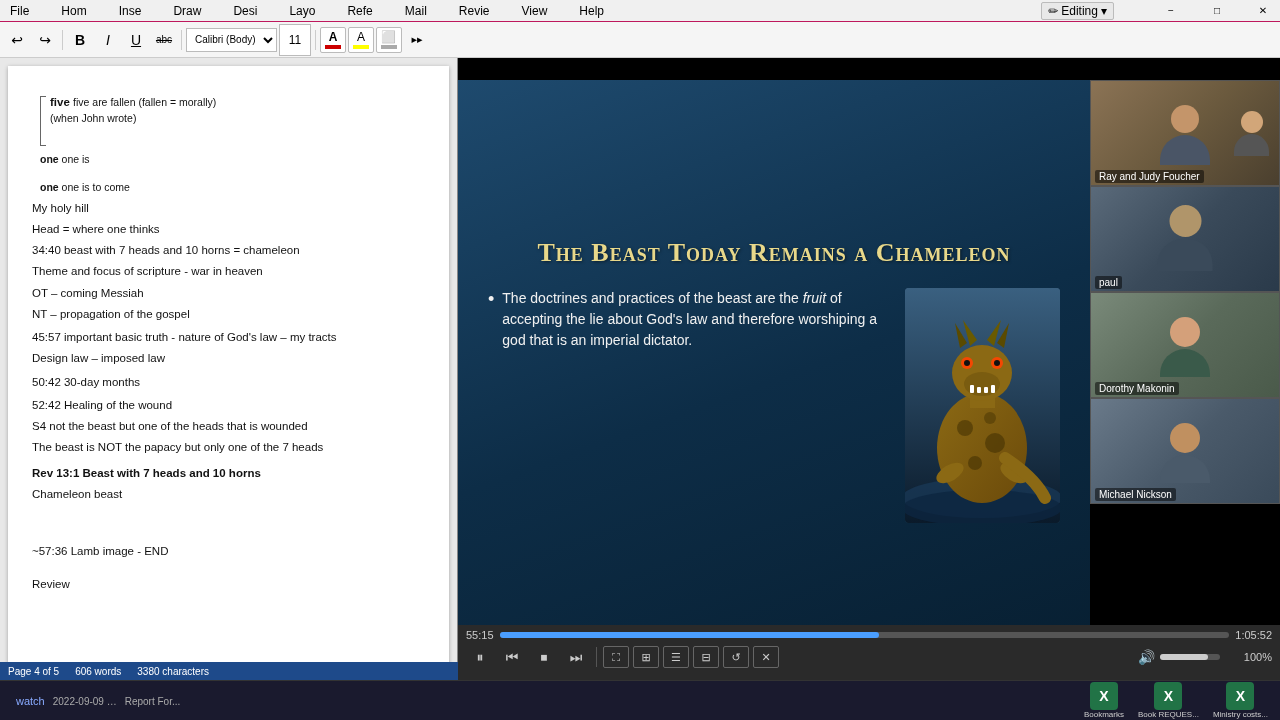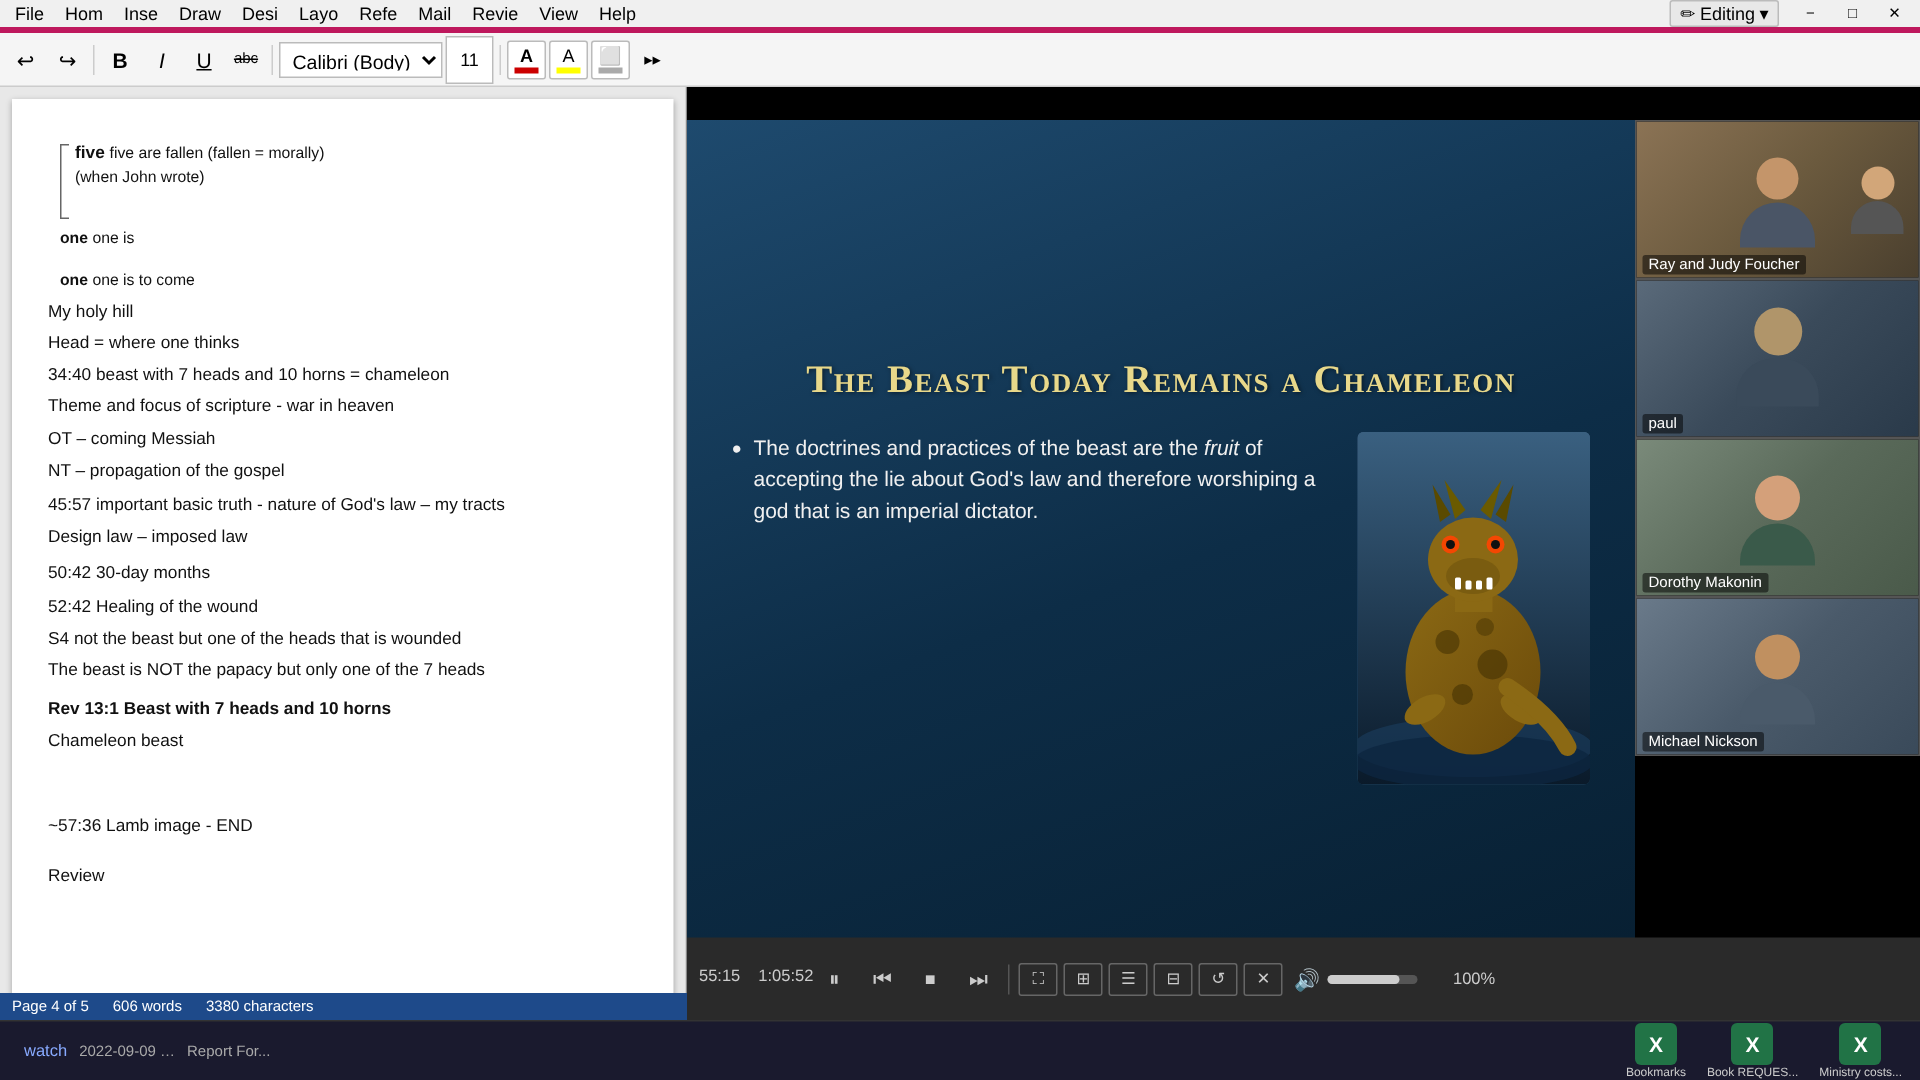--- a/index.html
+++ b/index.html
@@ -2,22 +2,22 @@
 <html><head>
   <meta charset="utf-8">
   <style>
     * { margin: 0; padding: 0; box-sizing: border-box; }
     body { width: 1280px; height: 720px; overflow: hidden; font-family: 'Segoe UI', Arial, sans-serif; background: #000; display: flex; flex-direction: column; }
 
     
     #menu-bar {
       width: 100%; height: 22px; background: #f0f0f0;
       display: flex; align-items: center; padding: 0 4px;
-      border-bottom: 4px solid #be185d; flex-shrink: 0;
-      font-size: 12px; gap: 2px;
+      border-bottom: 1px solid #be185d; flex-shrink: 0;
+      font-size: 12px; gap: 20px;
     }
     .menu-item {
       padding: 2px 6px; cursor: pointer; border-radius: 2px;
       white-space: nowrap;
     }
     .menu-editing {
       display: flex; align-items: center; gap: 3px;
       margin-left: auto; background: #e8e8e8; padding: 1px 6px;
       border: 1px solid #bbb; border-radius: 2px; cursor: pointer;
     }
@@ -29,21 +29,21 @@
       padding: 0 4px; gap: 2px; flex-shrink: 0;
     }
     .toolbar-btn {
       width: 26px; height: 26px; border: 1px solid transparent;
       background: transparent; cursor: pointer; border-radius: 2px;
       display: flex; align-items: center; justify-content: center;
       font-size: 14px;
     }
     .toolbar-separator { width: 1px; height: 20px; background: #ccc; margin: 0 2px; }
     .font-select {
-      height: 24px; font-size: 13px; border: 1px solid #bbb;
+      height: 24px; font-size: 10px; border: 1px solid #bbb;
       background: white; padding: 4px 4px; cursor: pointer;
     }
     .font-size-input {
       width: 32px; height: 32px; font-size: 12px;
       border: 1px solid #bbb; text-align: center; padding: 0 2px;
     }
     .color-btn {
       width: 26px; height: 26px; border: 1px solid #bbb;
       background: white; cursor: pointer; border-radius: 2px;
       display: flex; flex-direction: column; align-items: center;
@@ -142,21 +142,21 @@
       width: 100%; height: 100%;
       background: linear-gradient(180deg, #3a5a7a 0%, #1a3a5a 40%, #0a2a3a 100%);
       display: flex; align-items: center; justify-content: center;
       position: relative;
     }
 
     
     #media-controls {
       position: absolute; bottom: 0; left: 458px; right: 0;
       height: 55px; background: #2a2a2a; display: flex;
-      padding: 4px 8px;
+      flex-direction: column; padding: 4px 8px;
     }
     #progress-bar-container {
       display: flex; align-items: center; gap: 6px; margin-bottom: 4px;
     }
     #time-left { color: #ccc; font-size: 11px; white-space: nowrap; }
     #time-right { color: #ccc; font-size: 11px; white-space: nowrap; }
     #progress-track {
       flex: 1; height: 6px; background: #555; border-radius: 3px;
       position: relative; cursor: pointer;
     }

